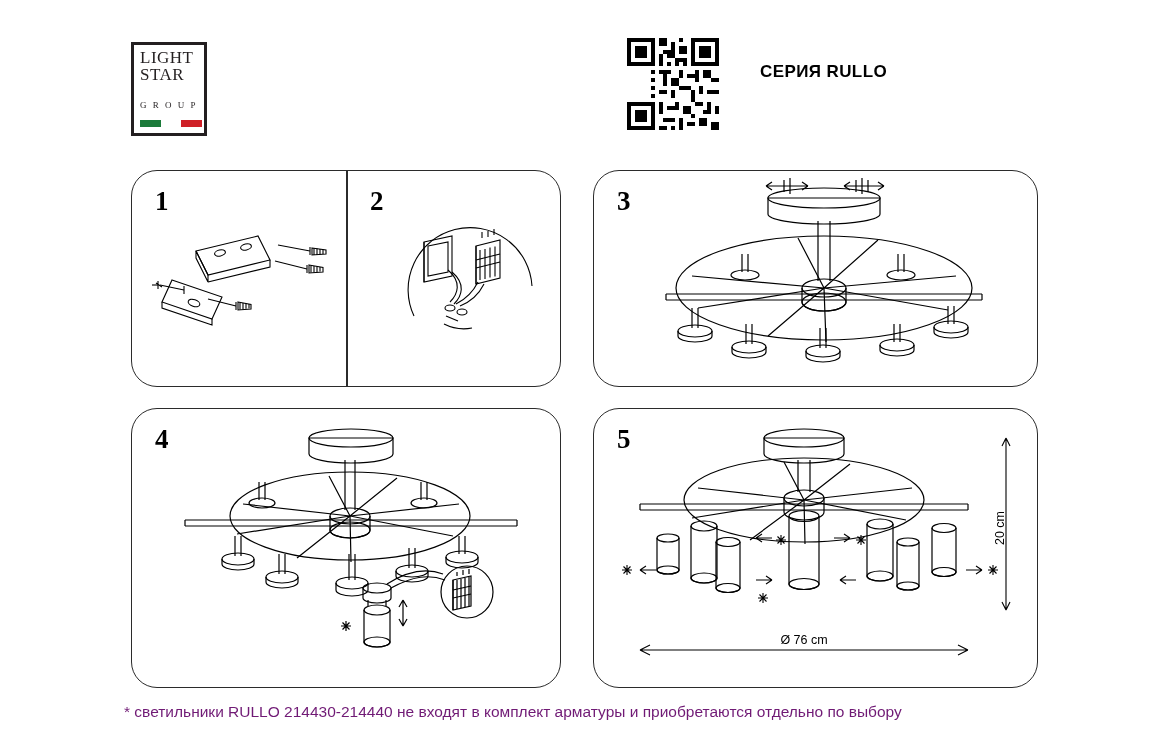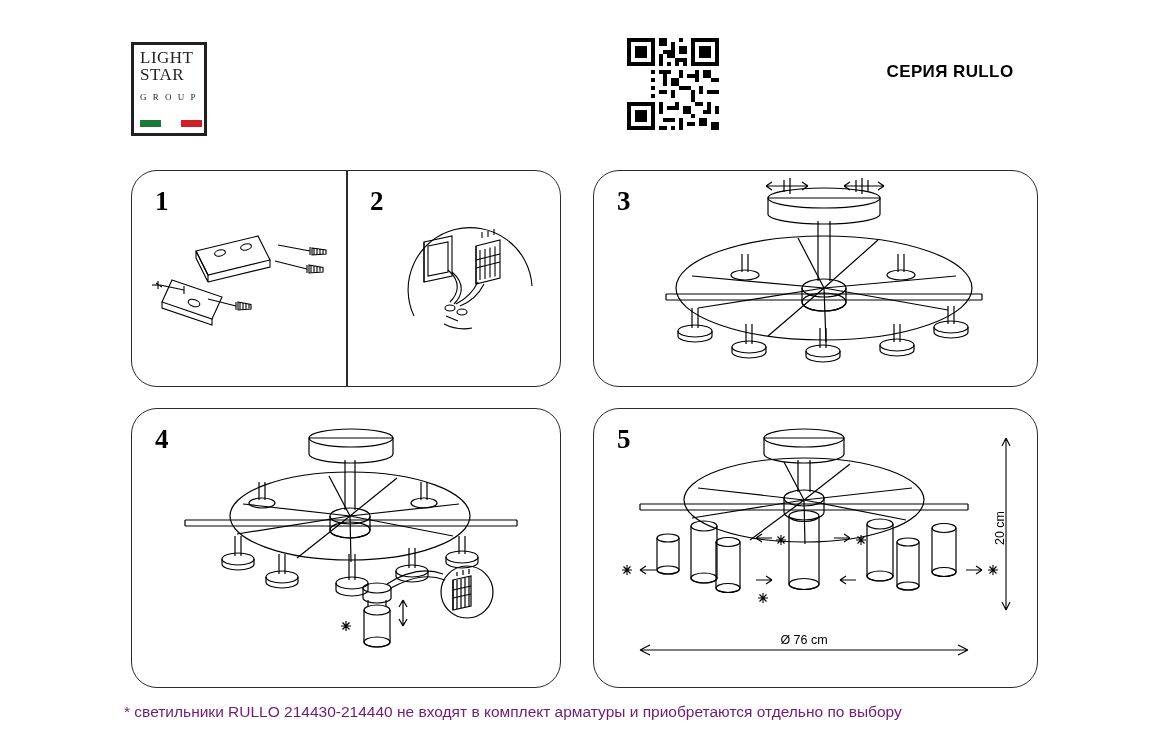--- a/index.html
+++ b/index.html
@@ -46,21 +46,21 @@
     font-family: "Liberation Serif", serif;
     font-size: 17px;
     line-height: 17px;
     letter-spacing: 0.5px;
     color: #231f20;
   }
   .logo-text span { display: block; }
   .logo-group {
     font-size: 9px;
     letter-spacing: 2px;
-    margin-top: 6px;
+    margin-top: 14px;
   }
   .logo-flag {
     position: absolute;
     left: 6px;
     bottom: 6px;
     width: 62px;
     height: 7px;
     display: flex;
   }
   .logo-flag i { display: block; flex: 1 1 33.33%; height: 100%; }
@@ -86,21 +86,21 @@
     top: 38px;
     width: 92px;
     height: 92px;
   }
 
   .series-block {
     position: absolute;
     left: 760px;
     top: 58px;
     width: 380px;
-    text-align: center;
+    text-align: left;
   }
   .series-line {
     font-size: 17px;
     font-weight: bold;
     line-height: 28px;
     letter-spacing: 0.4px;
   }
 
   
   .panel {

